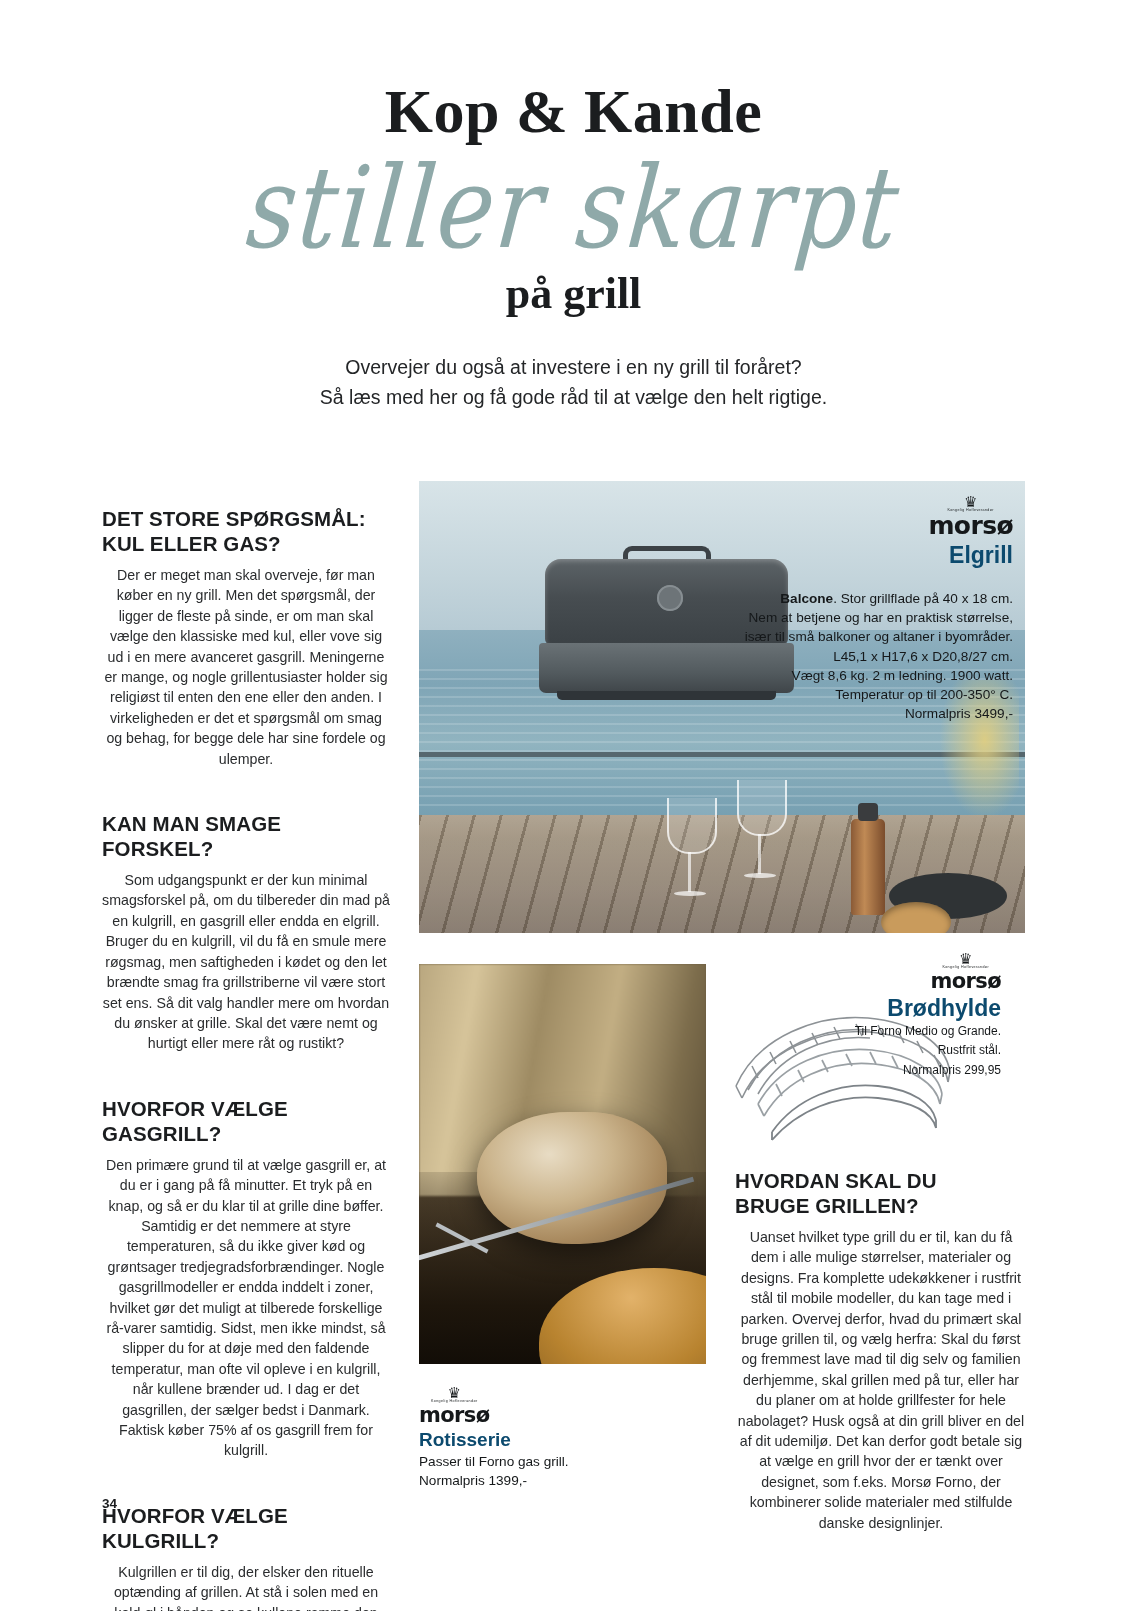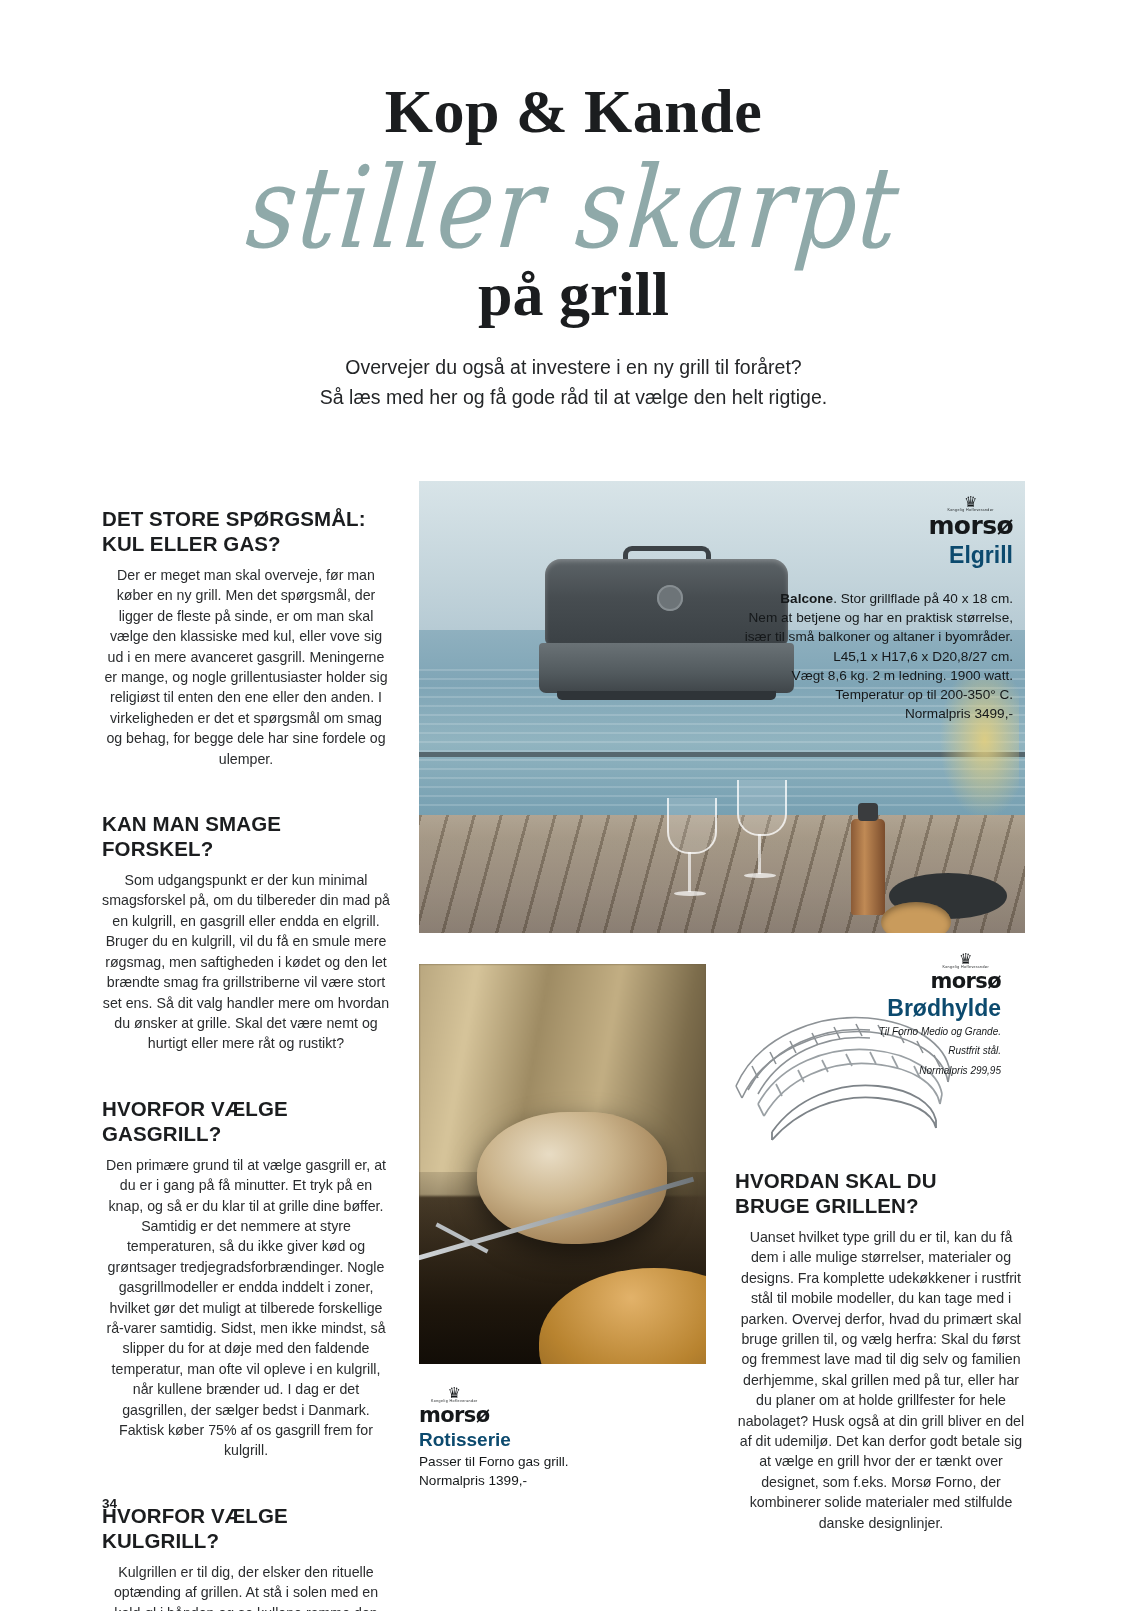--- a/index.html
+++ b/index.html
@@ -51,21 +51,21 @@
     transform: scaleY(1.18) skewX(-6deg);
   }
   .brand-title-2 {
     position: absolute;
     left: 0;
     top: 258px;
     width: 1147px;
     text-align: center;
     font-family: "Liberation Serif", serif;
     font-weight: bold;
-    font-size: 62px;
+    font-size: 44px;
     line-height: 72px;
     color: #1b1d1f;
   }
   .deck {
     position: absolute;
     left: 0;
     top: 352px;
     width: 1147px;
     text-align: center;
     font-size: 19.5px;
@@ -299,24 +299,23 @@
 
   .shelf-caption {
     position:absolute;
     right: 122px;
     top: 952px;
     width: 290px;
     text-align: right;
     color: #15181a;
   }
   .shelf-lines {
-    font-size: 10px;
+    font-size: 12px;
     line-height: 19.4px;
     color: #15181a;
-    font-style: italic;
   }
 
   
   .col-right {
     position:absolute; left:735px; top:1168px; width:292px;
   }
 
   
   .rot-caption {
     position:absolute; left:419px; top:1386px; width:290px;

